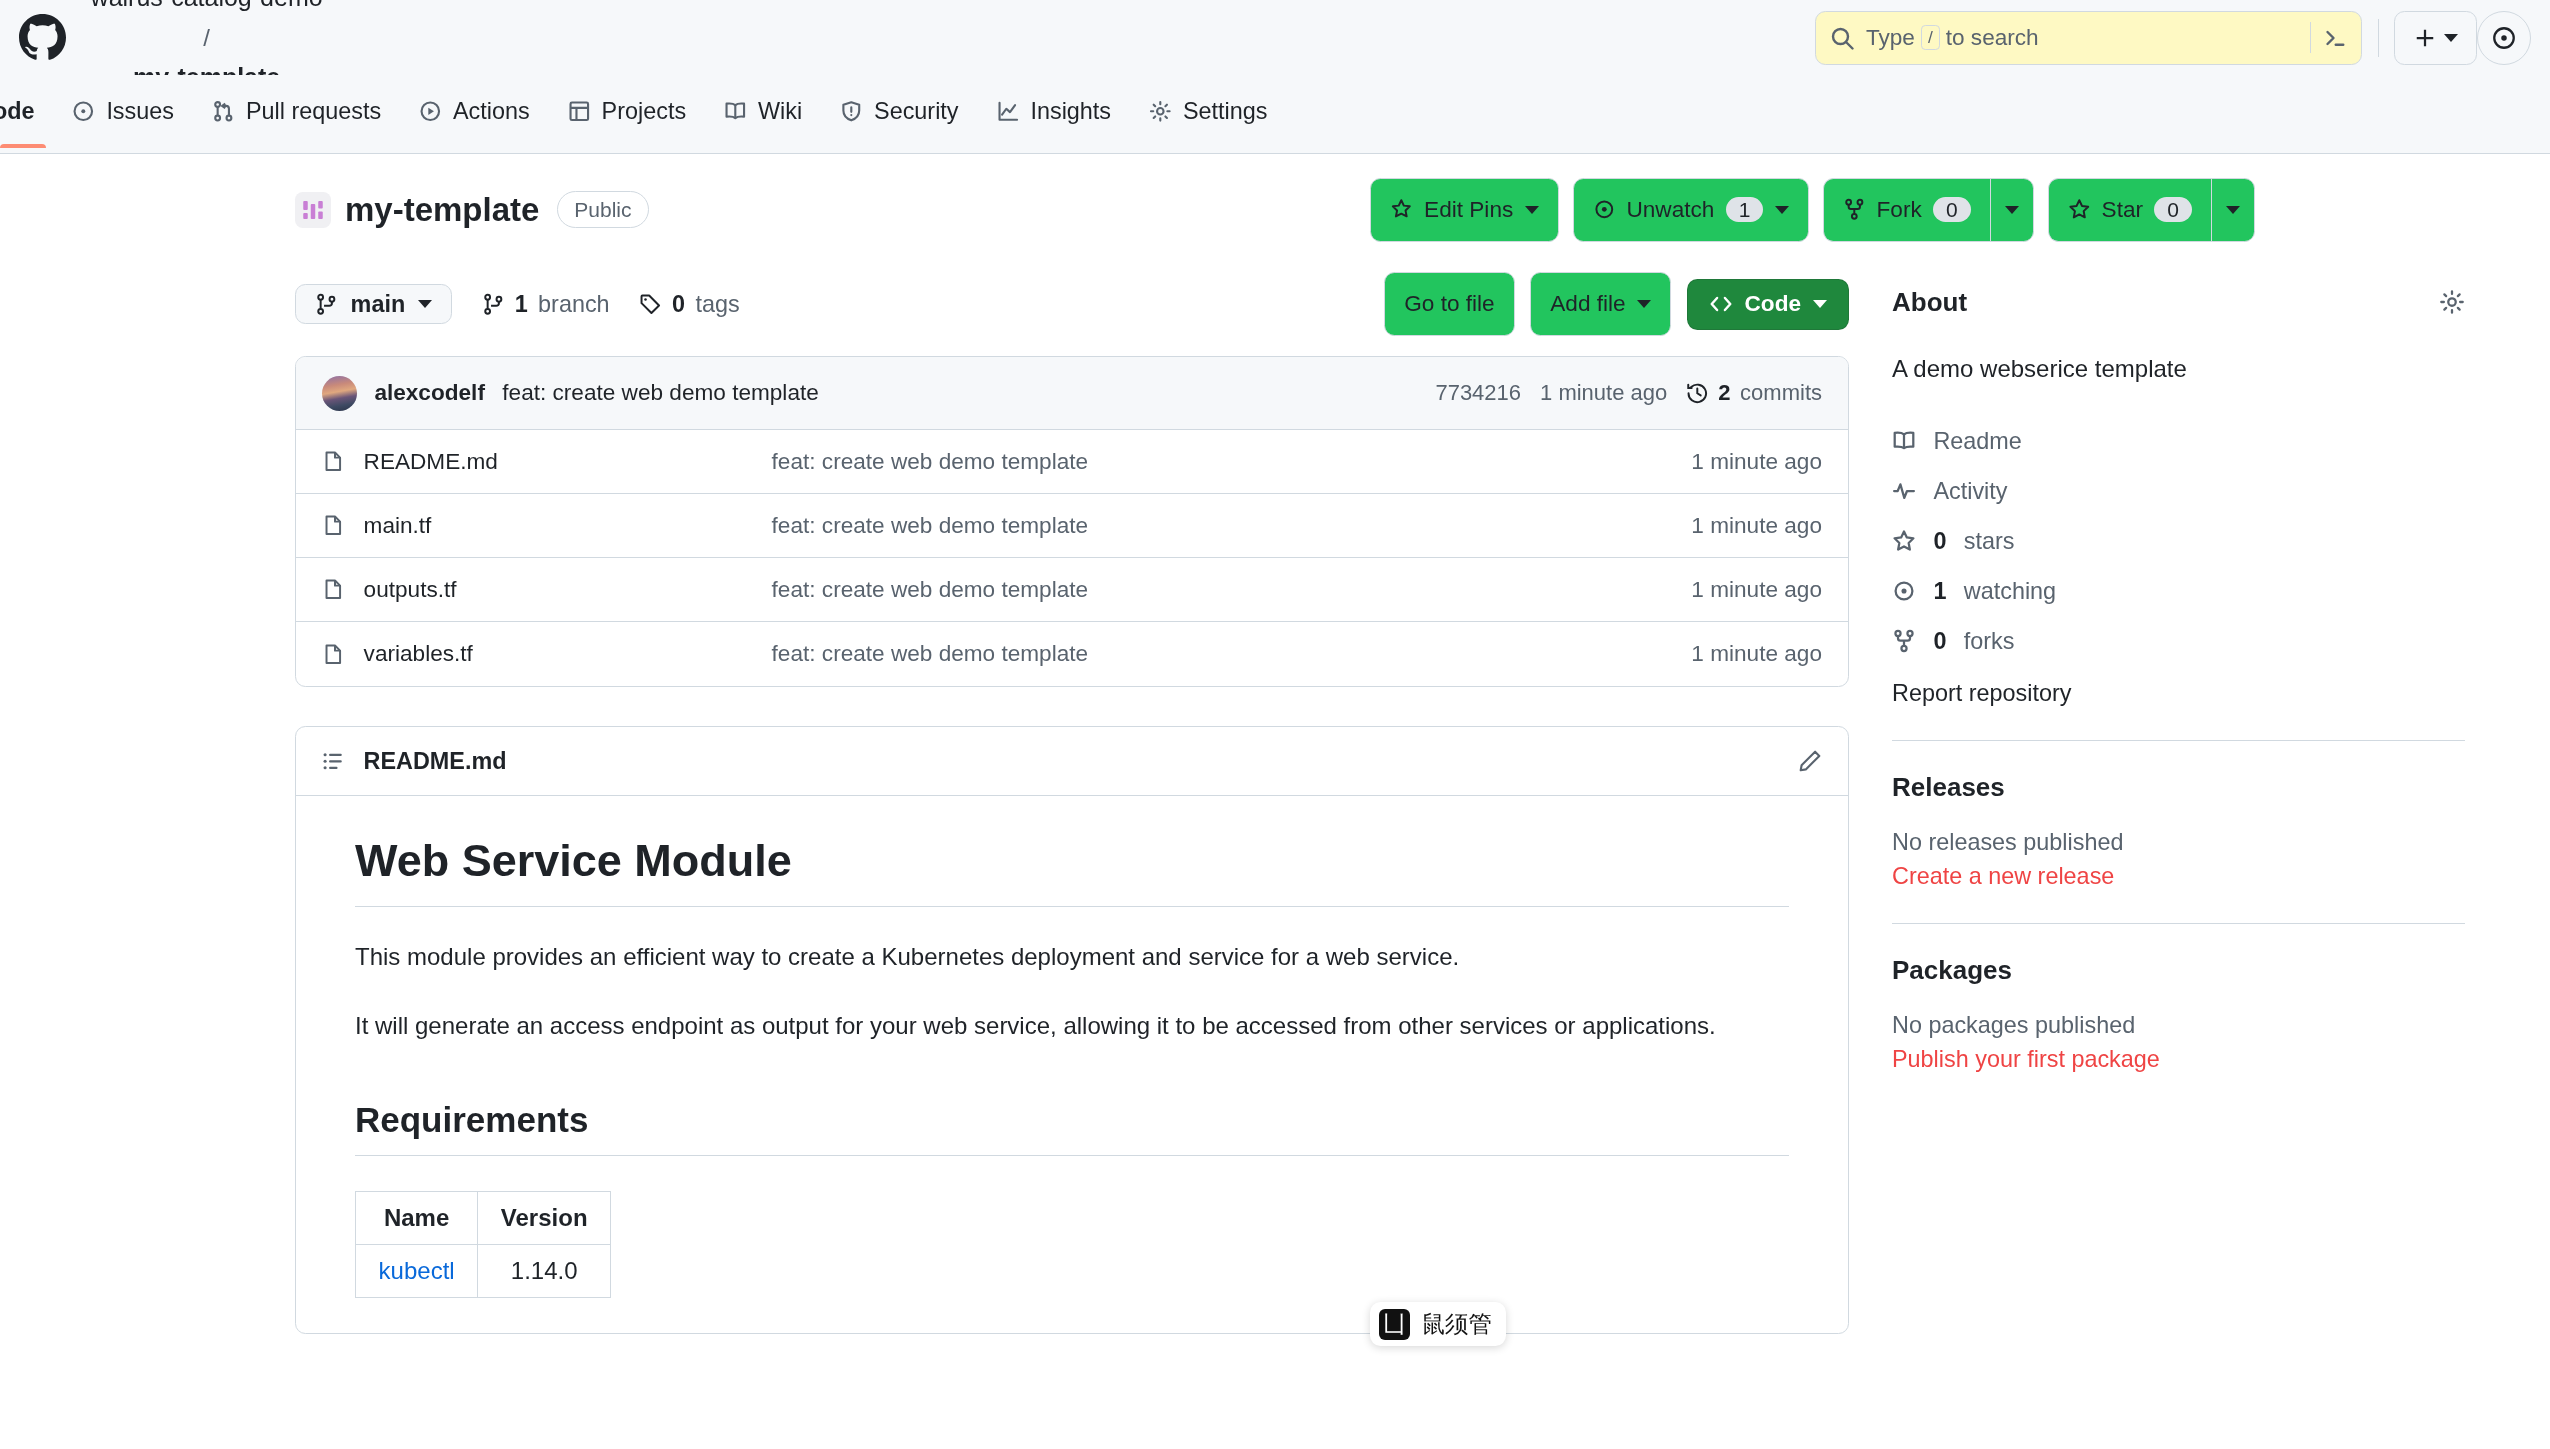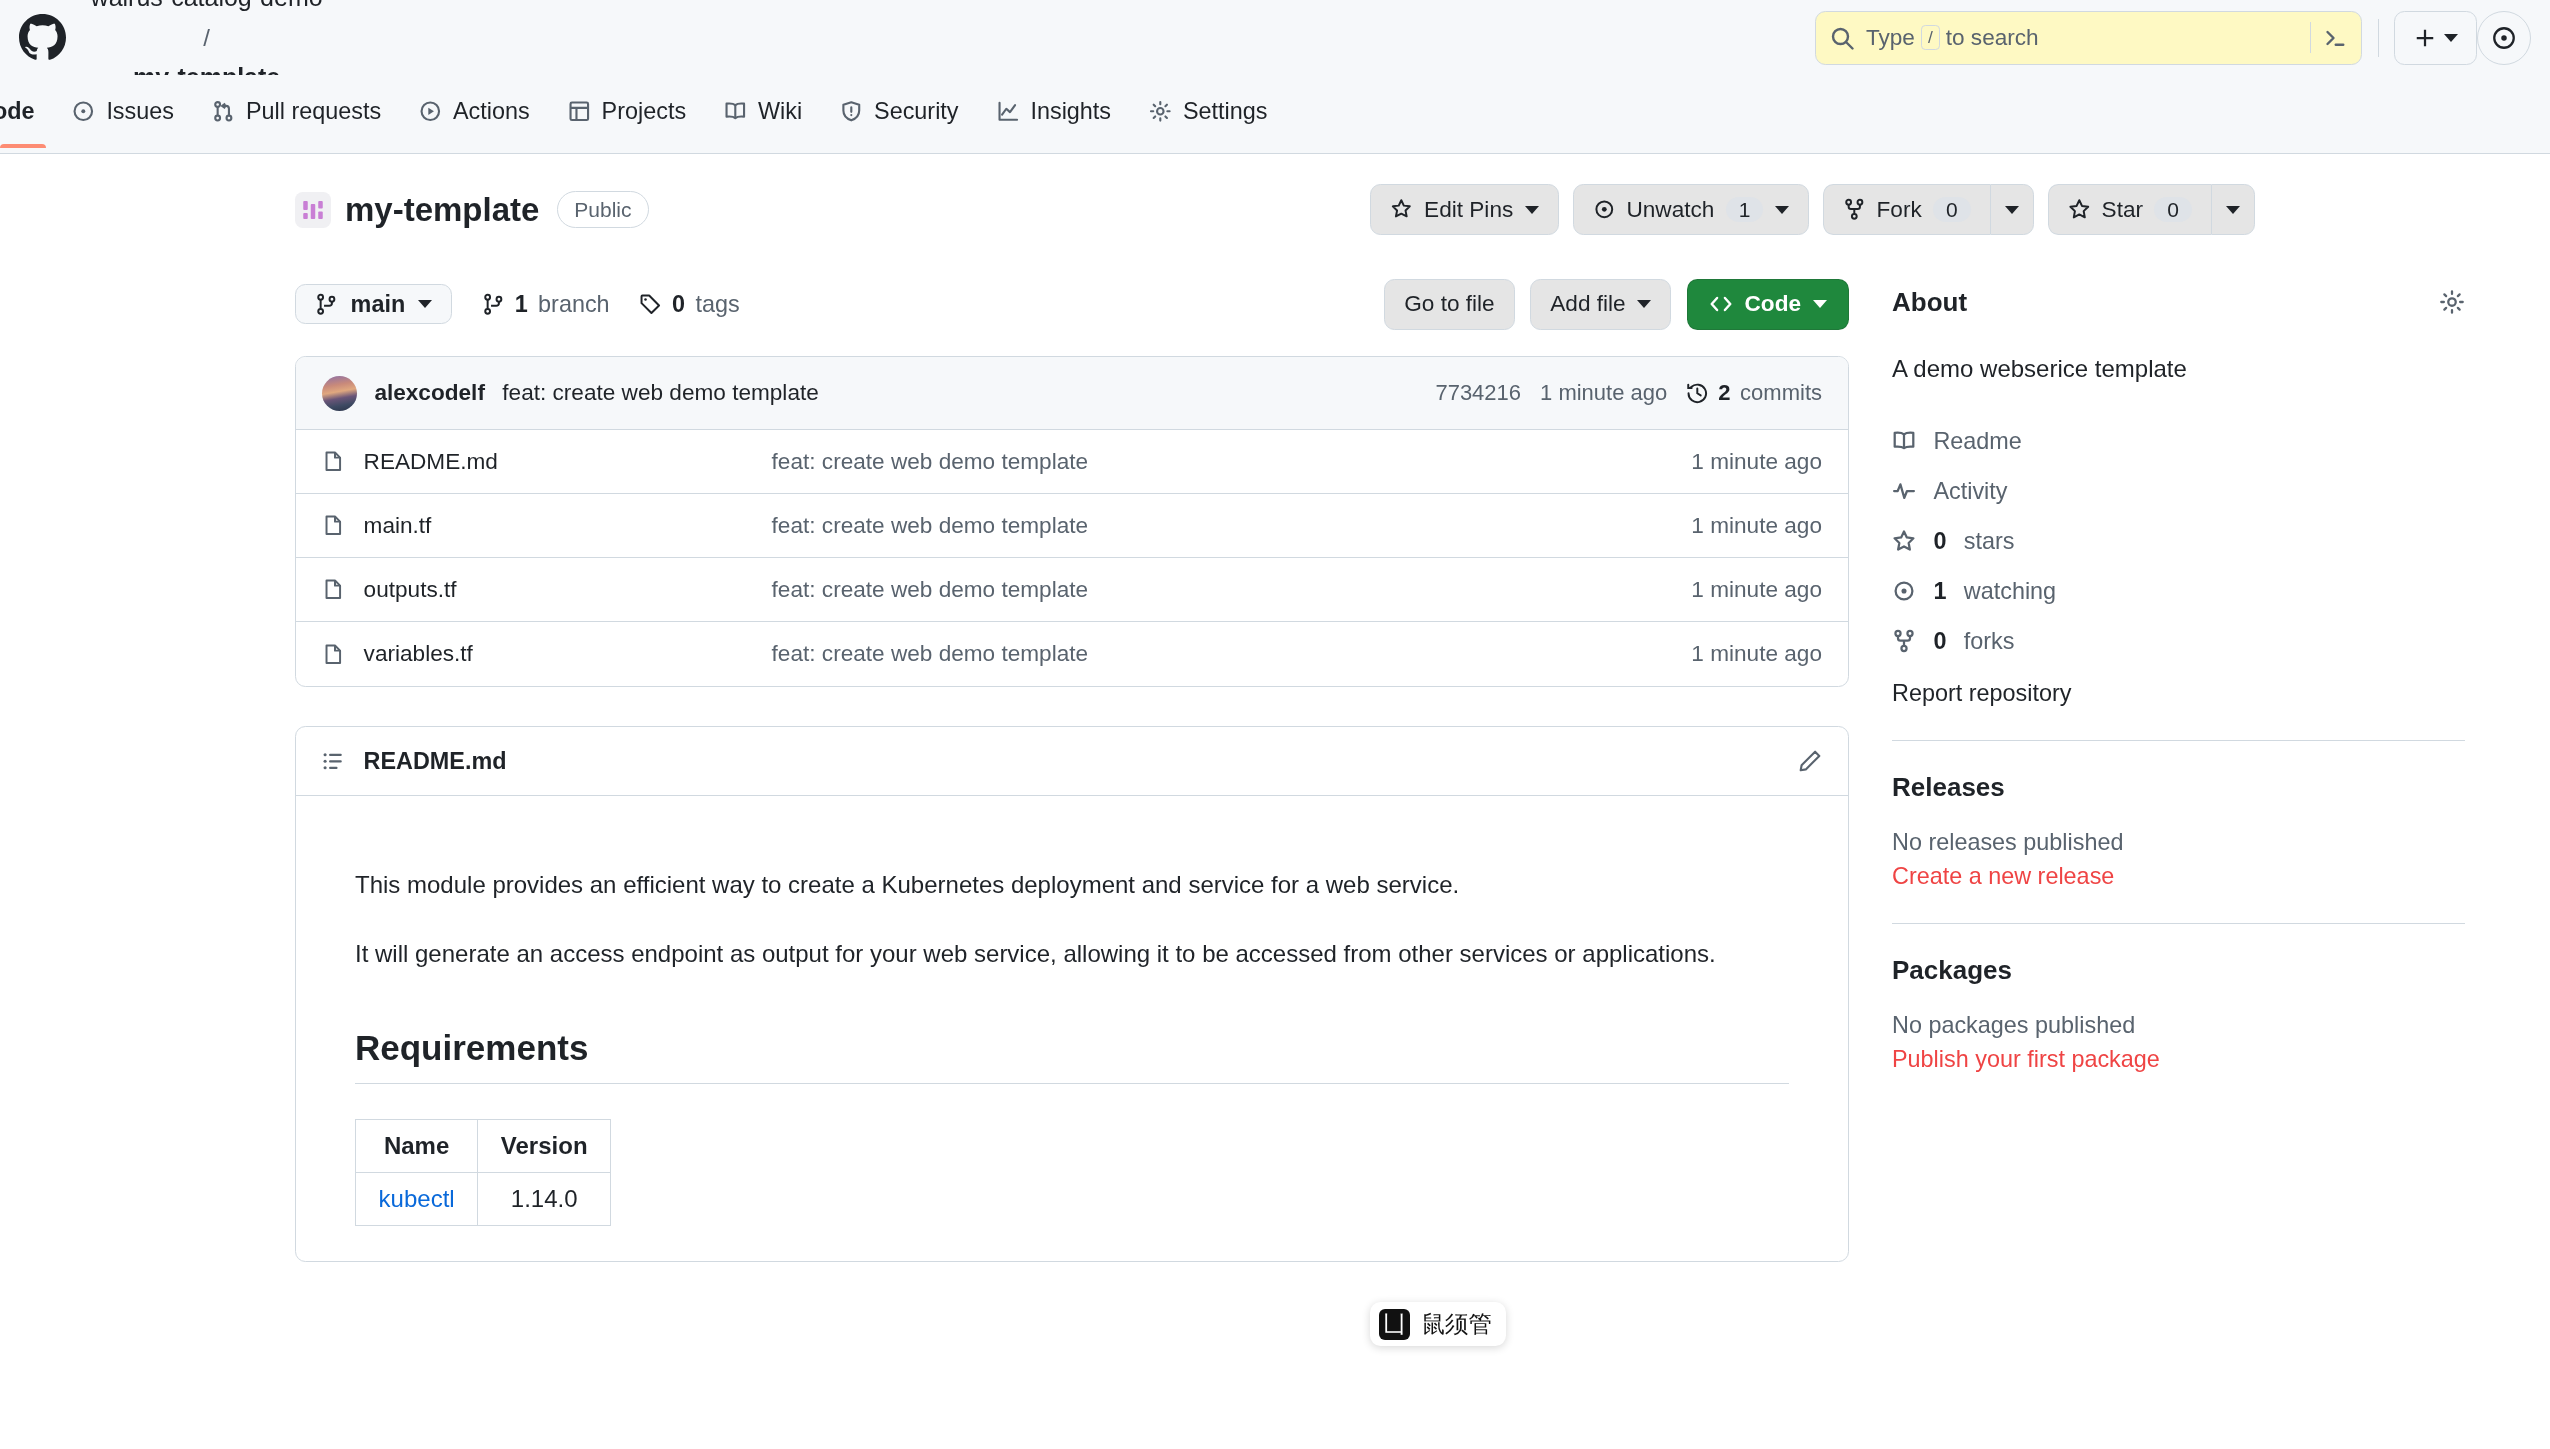--- a/index.html
+++ b/index.html
@@ -72,21 +72,21 @@
     display: flex; align-items: center; justify-content: center; margin-right: 14px;
   }
   .repo-name { font-size: 33px; font-weight: bold; color: #1f2328; }
   .visibility-badge {
     margin-left: 17.4px; border: 0.9px solid #d1d9e0; border-radius: 867px;
     padding: 1.7px 16.5px; font-size: 21px; color: #59636e; line-height: 32px;
   }
 
   .title-actions { margin-left: auto; display: flex; align-items: center; gap: 14px; }
   .btn {
-    height: 51px; border: 0.9px solid #d1d9e0; border-radius: 10.4px; background: #e5e5e5;
+    height: 64px; border: 0.9px solid #d1d9e0; border-radius: 10.4px; background: #22c55e;
     display: flex; align-items: center; gap: 11.3px; padding: 0 19px;
     font-size: 22.6px; color: #1f2328; white-space: nowrap;
   }
   .btn-group { display: flex; align-items: stretch; }
   .btn-group .btn:first-child { border-radius: 10.4px 0 0 10.4px; border-right: none; }
   .btn-group .btn:last-child { border-radius: 0 10.4px 10.4px 0; padding: 0 14px; }
   .count-pill {
     background: #dfe3e8; border-radius: 867px; padding: 0.9px 13px;
     font-size: 21px; color: #1f2328; font-weight: normal;
   }
@@ -565,20 +565,21 @@
               </svg>
           </span>
           <span class="readme-title">README.md</span>
           <span class="readme-head-right">
             <svg width="24" height="24" viewBox="0 0 16 16" fill="none" stroke="#59636e" stroke-width="1.4" stroke-linejoin="round">
                 <path d="M11.4 1.8 14.2 4.6 5.2 13.6l-3.4.6.6-3.4Z"></path>
               </svg>
           </span>
         </div>
         <div class="readme-body">
+          <h1 class="md-h1">Web Service Module</h1>
           <p class="md-p">This module provides an efficient way to create a Kubernetes deployment and service for a web service.</p>
           <p class="md-p">It will generate an access endpoint as output for your web service, allowing it to be accessed from other services or applications.</p>
           <h2 class="md-h2">Requirements</h2>
           <table class="md-table">
             <thead>
               <tr>
                 <th>Name</th>
                 <th>Version</th>
               </tr>
             </thead>

